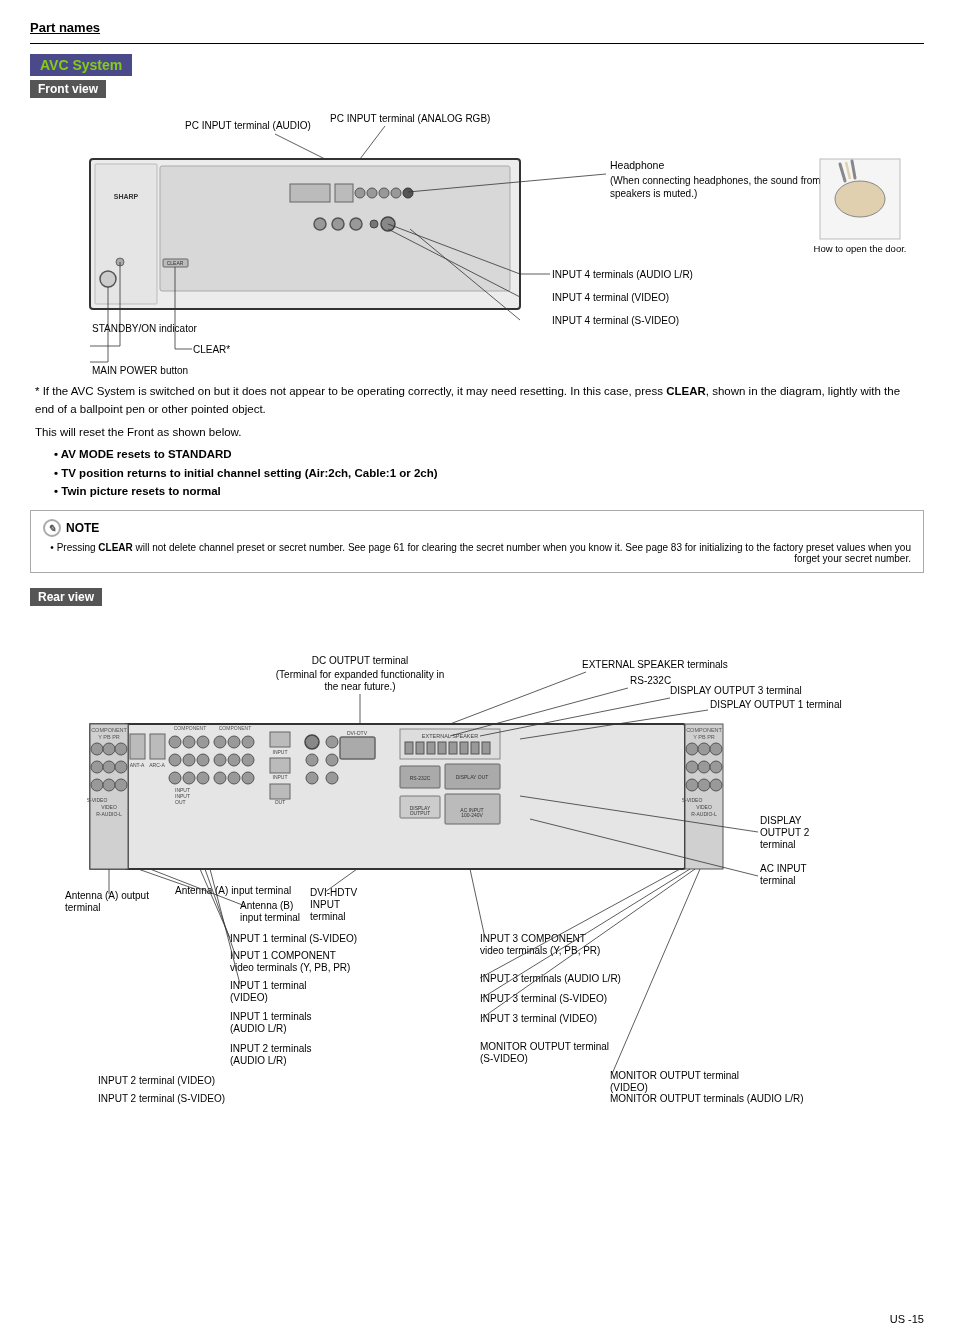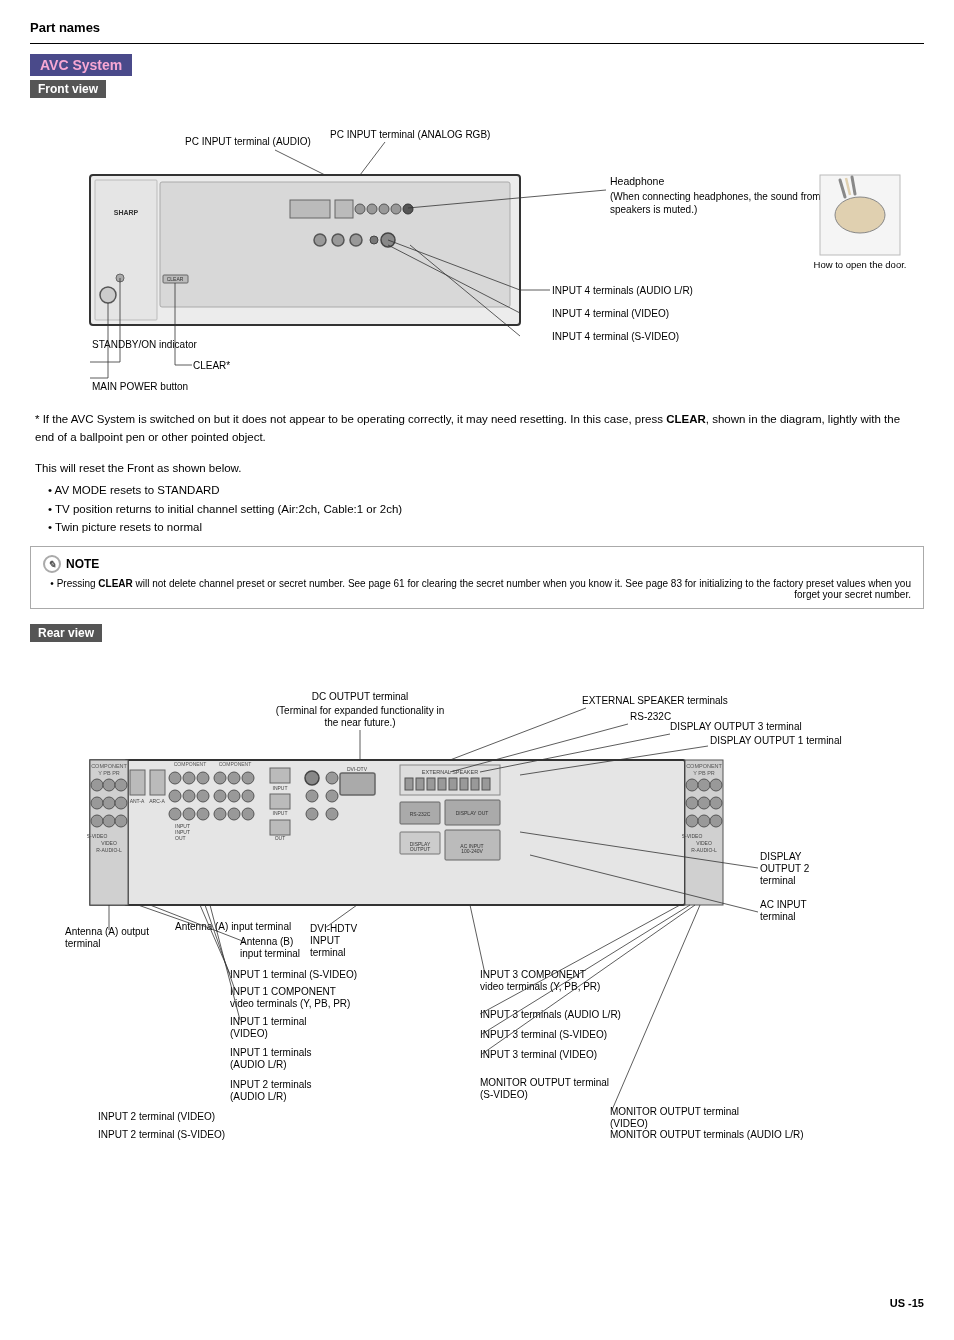--- a/index.html
+++ b/index.html
@@ -13,42 +13,41 @@
       position: relative;
     }
     .page {
       width: 954px;
       min-height: 1340px;
       padding: 20px 30px;
       position: relative;
     }
     .badge {
       background: #4a4a8a;
-      color: #f9a8d4;
+      color: #84cc16;
       font-weight: bold;
       font-size: 14px;
       padding: 3px 10px;
       display: inline-block;
     }
     .view-badge {
       background: #555;
       color: #fff;
       font-weight: bold;
       font-size: 12px;
       padding: 2px 8px;
       display: inline-block;
     }
     .notes-section {
       margin-top: 10px;
       font-size: 11.5px;
       line-height: 1.6;
     }
     .notes-section p {
       margin-bottom: 4px;
-      margin-top: 12px;
     }
     .note-box {
       border: 1px solid #aaa;
       padding: 8px 12px;
       margin: 12px 0;
       position: relative;
     }
     .note-header {
       font-weight: bold;
       font-size: 12px;
@@ -64,38 +63,38 @@
       border-radius: 50%;
       display: flex;
       align-items: center;
       justify-content: center;
       font-size: 10px;
       color: #555;
       font-style: italic;
     }
     .bullet-list {
       list-style: none;
-      margin-left: 13px;
+      margin-left: 19px;
       font-size: 11.5px;
       line-height: 1.6;
+      font-weight: bold;
     }
     .bullet-list li::before {
       content: "• ";
     }
     .bold { font-weight: bold; }
     .rear-view-section {
       position: relative;
       margin-top: 15px;
     }
     .page-number {
       position: absolute;
-      bottom: 31px;
+      bottom: 15px;
       right: 30px;
       font-size: 11px;
-      font-weight: bold;
     }
     
     .front-svg-container {
       position: relative;
       width: 100%;
     }
     .rear-svg-container {
       position: relative;
       width: 100%;
     }
@@ -103,31 +102,31 @@
       border: none;
       border-top: 1.5px solid #000;
       margin-bottom: 10px;
     }
   </style>
 </head>
 <body>
 
 <div class="page">
 
-  <div style="font-weight:bold; font-size:13px; margin-bottom:8px;">
+  <div style="font-weight:bold; font-size:13px; margin-bottom:8px;text-decoration:underline;">
     <span>Part names</span>
   </div>
   <hr class="section-rule">
 
   <div style="display:flex; align-items:flex-start; gap:8px; margin-bottom:4px;">
     <div class="badge">
       <span>AVC System</span>
     </div>
   </div>
-  <div style="display:flex; align-items:flex-end; gap:8px; margin-bottom:22px;">
+  <div style="display:flex; align-items:flex-end; gap:8px; margin-bottom:6px;">
     <div class="view-badge">
       <span>Front view</span>
     </div>
   </div>
 
   <div class="front-svg-container">
     <svg width="880" height="275" viewBox="0 0 880 275" style="overflow:visible;">
 
       <rect x="60" y="55" width="430" height="150" rx="3" ry="3" fill="#ececec" stroke="#333" stroke-width="2"></rect>
 

